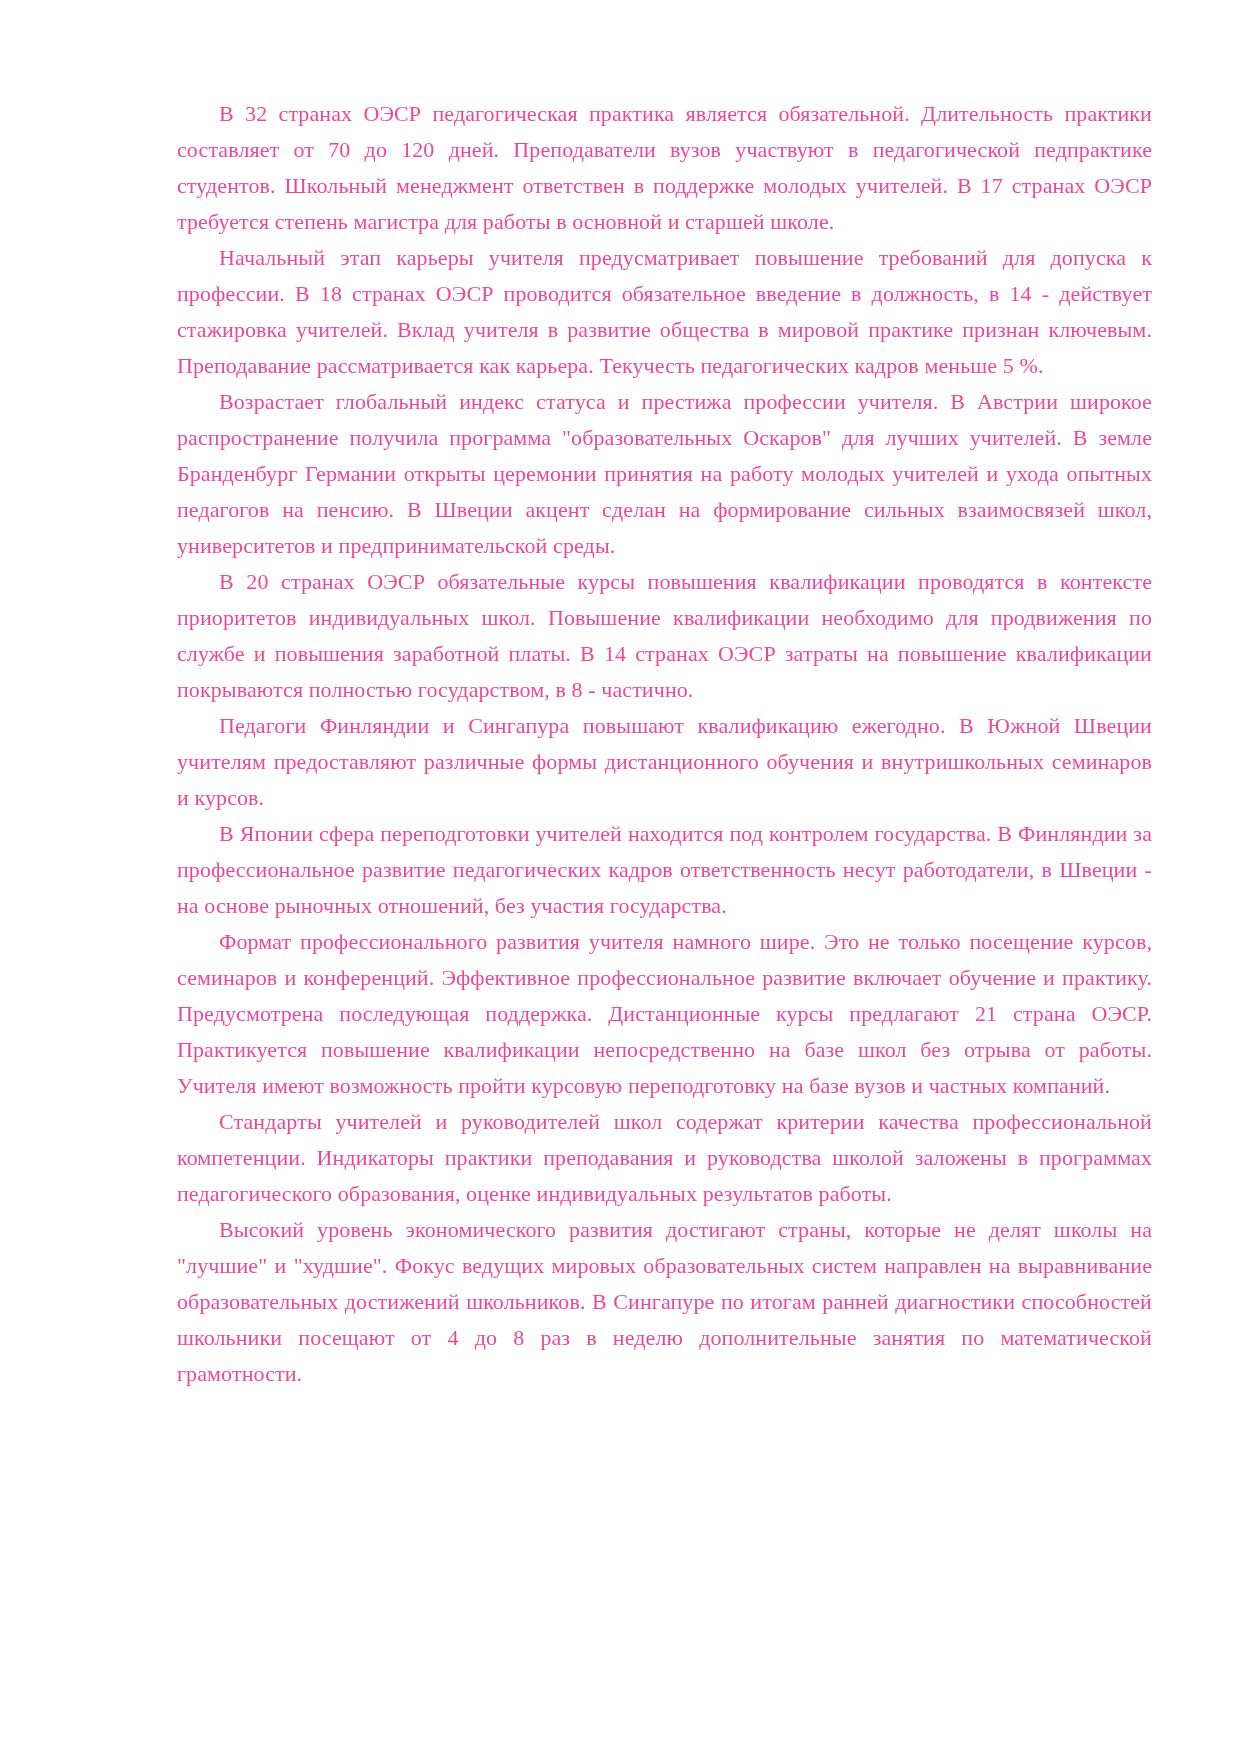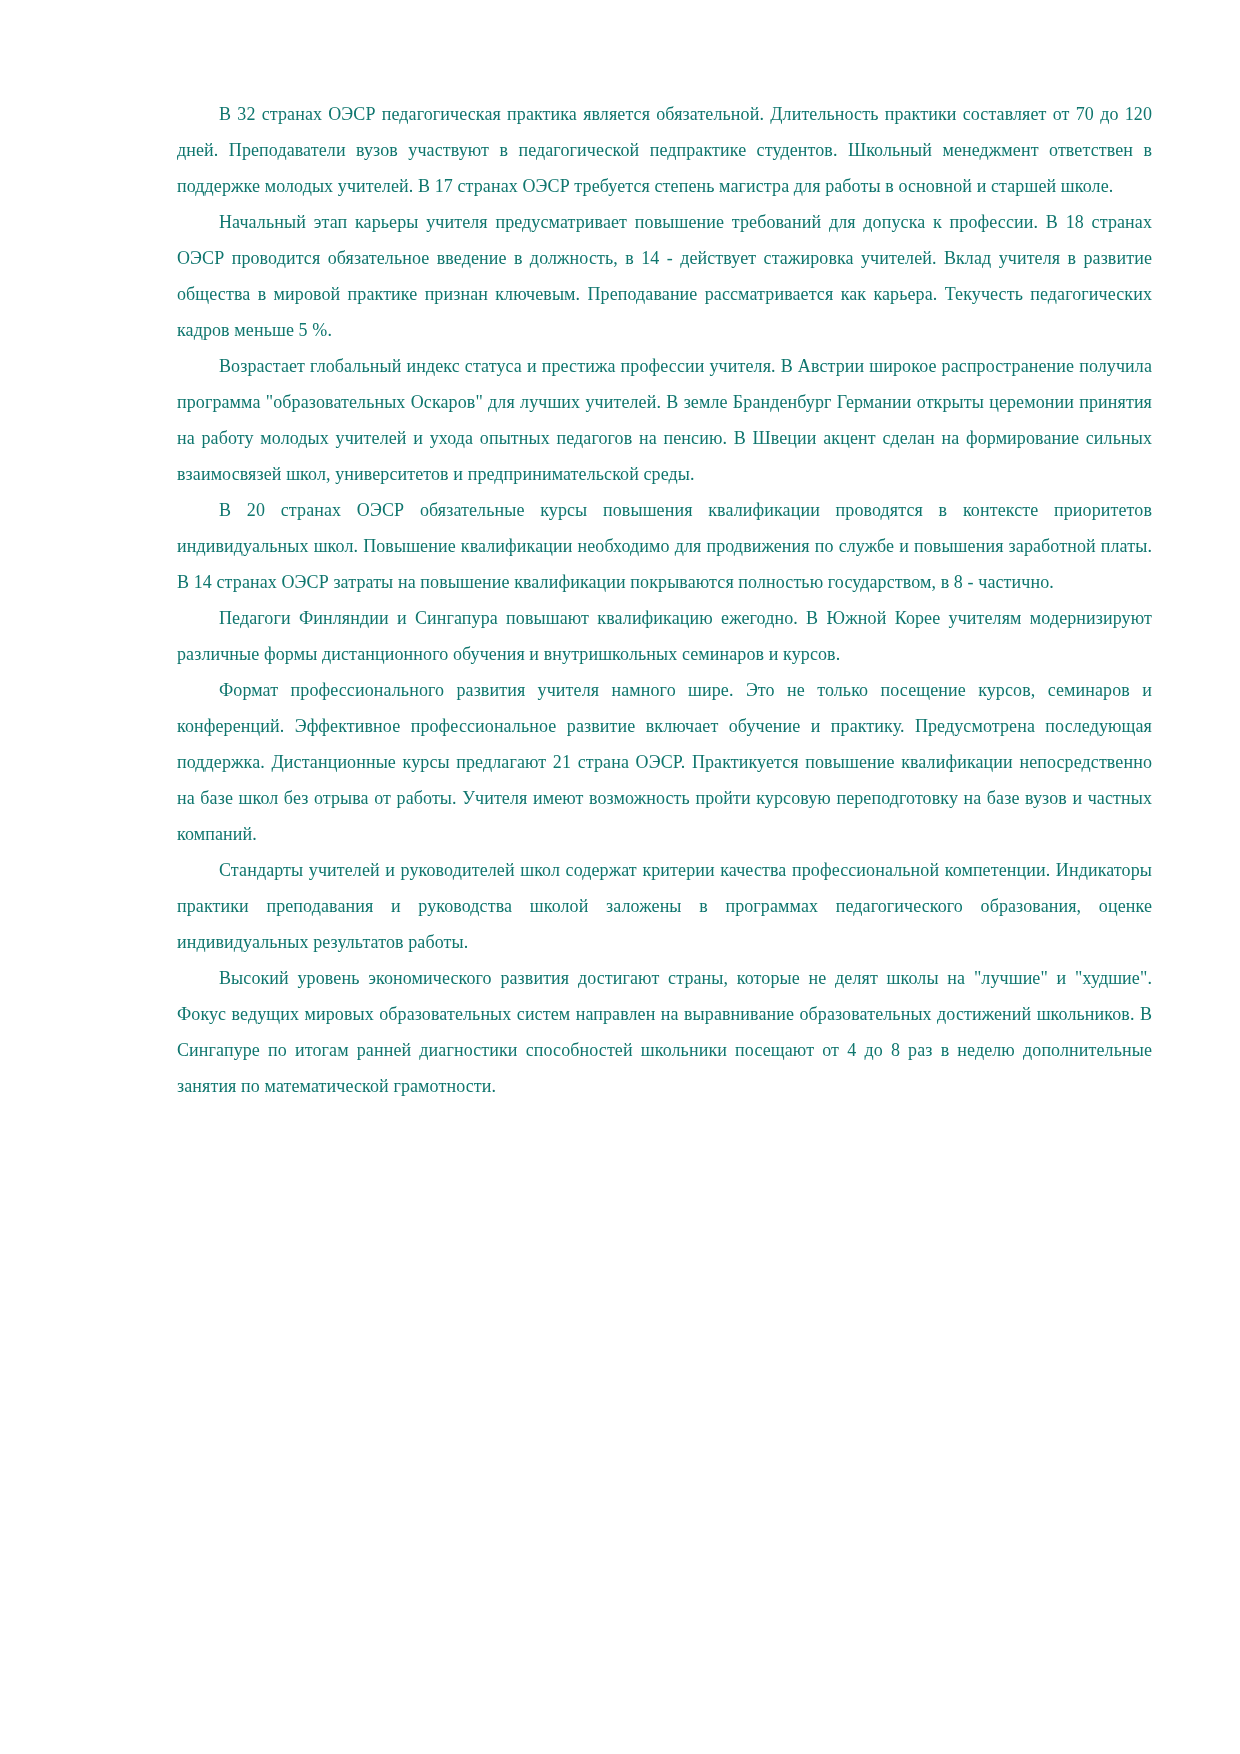--- a/index.html
+++ b/index.html
@@ -14,39 +14,40 @@
     margin: 0 auto;
     background: #ffffff;
     overflow: hidden;
     font-family: "Liberation Serif", "DejaVu Serif", serif;
   }
   .text-block {
     position: absolute;
     left: 177px;
     top: 96px;
     width: 975px;
-    font-size: 18px;
+    font-size: 22px;
     line-height: 36px;
-    color: #0f766e;
+    color: #ec4899;
     text-align: justify;
     letter-spacing: 0.1px;
   }
   .text-block p {
     margin: 0;
     padding: 0;
     text-indent: 42px;
   }
 </style>
 </head>
 <body>
 
 <div class="page">
   <div class="text-block">
     <p>В 32 странах ОЭСР педагогическая практика является обязательной. Длительность практики составляет от 70 до 120 дней. Преподаватели вузов участвуют в педагогической педпрактике студентов. Школьный менеджмент ответствен в поддержке молодых учителей. В 17 странах ОЭСР требуется степень магистра для работы в основной и старшей школе.</p>
     <p>Начальный этап карьеры учителя предусматривает повышение требований для допуска к профессии. В 18 странах ОЭСР проводится обязательное введение в должность, в 14 - действует стажировка учителей. Вклад учителя в развитие общества в мировой практике признан ключевым. Преподавание рассматривается как карьера. Текучесть педагогических кадров меньше 5 %.</p>
     <p>Возрастает глобальный индекс статуса и престижа профессии учителя. В Австрии широкое распространение получила программа "образовательных Оскаров" для лучших учителей. В земле Бранденбург Германии открыты церемонии принятия на работу молодых учителей и ухода опытных педагогов на пенсию. В Швеции акцент сделан на формирование сильных взаимосвязей школ, университетов и предпринимательской среды.</p>
     <p>В 20 странах ОЭСР обязательные курсы повышения квалификации проводятся в контексте приоритетов индивидуальных школ. Повышение квалификации необходимо для продвижения по службе и повышения заработной платы. В 14 странах ОЭСР затраты на повышение квалификации покрываются полностью государством, в 8 - частично.</p>
-    <p>Педагоги Финляндии и Сингапура повышают квалификацию ежегодно. В Южной Корее учителям модернизируют различные формы дистанционного обучения и внутришкольных семинаров и курсов.</p>
+    <p>Педагоги Финляндии и Сингапура повышают квалификацию ежегодно. В Южной Швеции учителям предоставляют различные формы дистанционного обучения и внутришкольных семинаров и курсов.</p>
+    <p>В Японии сфера переподготовки учителей находится под контролем государства. В Финляндии за профессиональное развитие педагогических кадров ответственность несут работодатели, в Швеции - на основе рыночных отношений, без участия государства.</p>
     <p>Формат профессионального развития учителя намного шире. Это не только посещение курсов, семинаров и конференций. Эффективное профессиональное развитие включает обучение и практику. Предусмотрена последующая поддержка. Дистанционные курсы предлагают 21 страна ОЭСР. Практикуется повышение квалификации непосредственно на базе школ без отрыва от работы. Учителя имеют возможность пройти курсовую переподготовку на базе вузов и частных компаний.</p>
     <p>Стандарты учителей и руководителей школ содержат критерии качества профессиональной компетенции. Индикаторы практики преподавания и руководства школой заложены в программах педагогического образования, оценке индивидуальных результатов работы.</p>
     <p>Высокий уровень экономического развития достигают страны, которые не делят школы на "лучшие" и "худшие". Фокус ведущих мировых образовательных систем направлен на выравнивание образовательных достижений школьников. В Сингапуре по итогам ранней диагностики способностей школьники посещают от 4 до 8 раз в неделю дополнительные занятия по математической грамотности.</p>
   </div>
 </div>
 
 </body></html>

